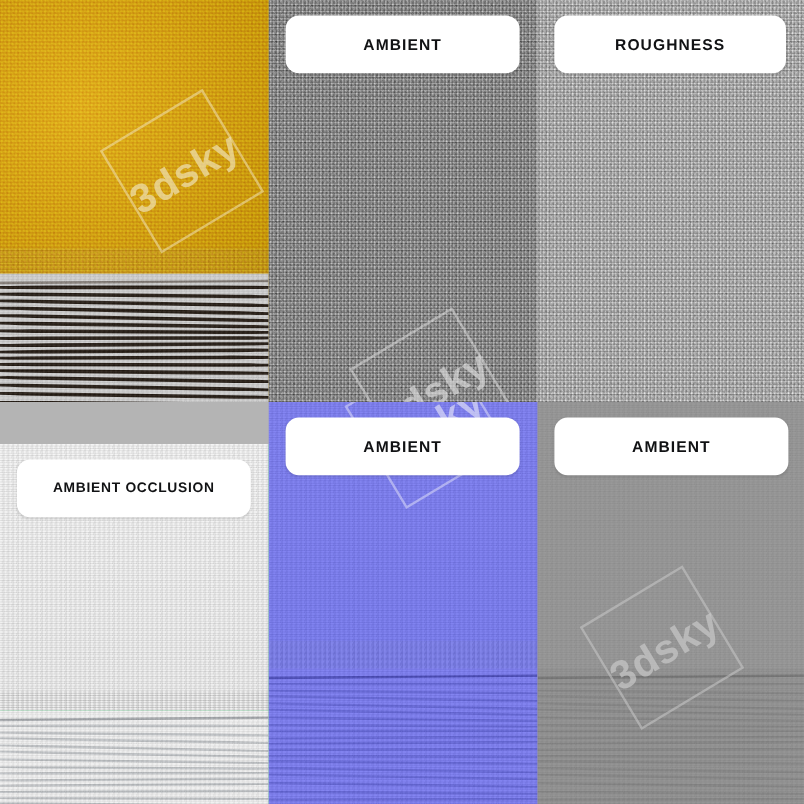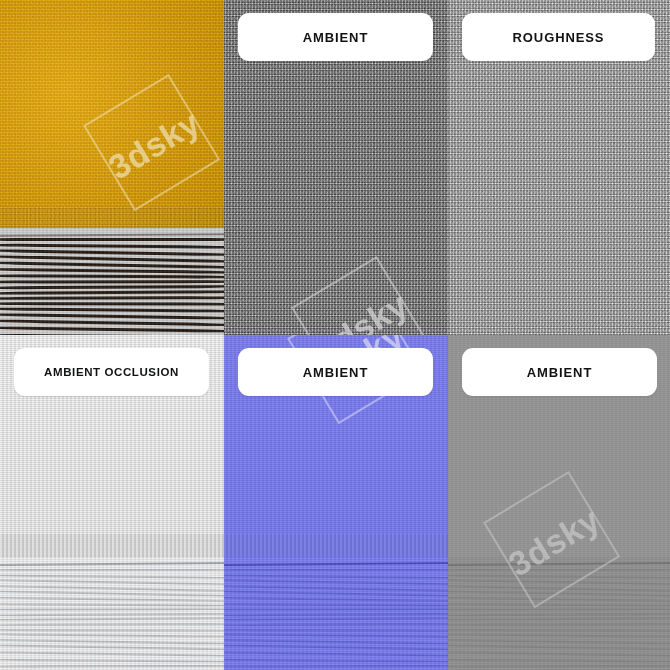--- a/index.html
+++ b/index.html
@@ -66,21 +66,21 @@
   .p-metal{ background:#9d9d9d; }
   .p-metal .grain{ opacity:.95; }
   .p-metal .grain2{ opacity:.5; }
 
   
   .p-rough{ background:#dedede;text-decoration:underline; }
   .p-rough .grain{ opacity:.85; }
   .p-rough .grain2{ opacity:.45; }
 
   
-  .p-ao{ background:#22c55e; }
+  .p-ao{ background:#22c55e;margin-top:35px; }
   .p-ao .upper{
     position:absolute; left:0; right:0; top:0; height:222px;
     background:linear-gradient(180deg,#f4f4f4 0%,#ededed 100%);
   }
   .p-ao .upper .grain3{ opacity:.7; }
   .p-ao .lower{
     position:absolute; left:0; right:0; top:222px; bottom:0;
     background:#f0f0f0;
   }
 

